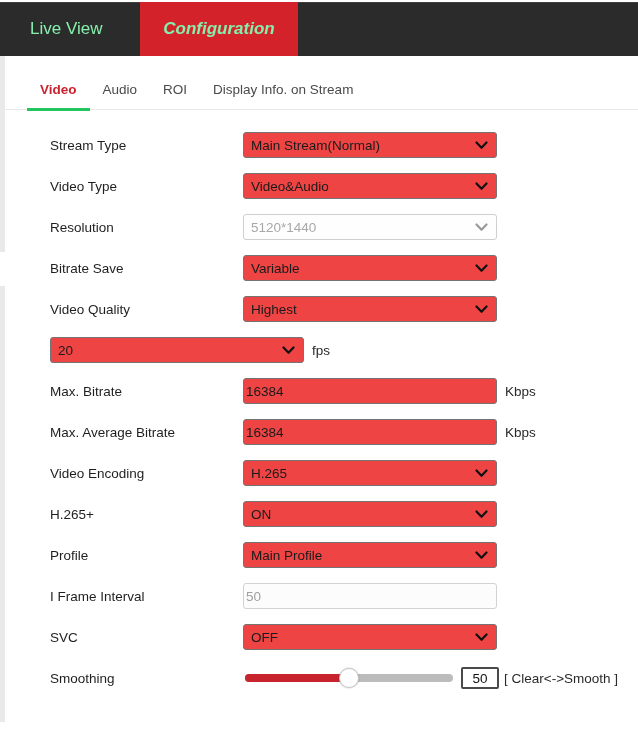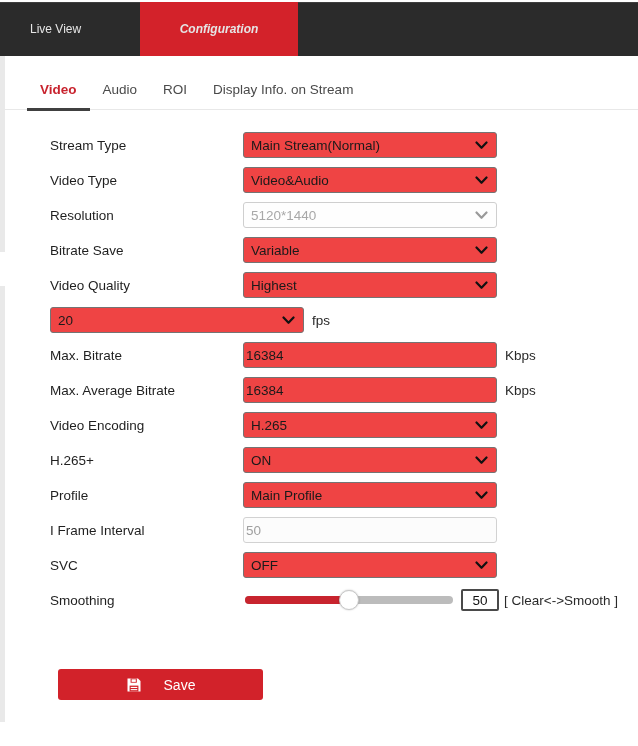--- a/index.html
+++ b/index.html
@@ -16,22 +16,22 @@
     height: 56px;
     background: #2b2b2b;
     border-top: 2px solid #ffffff;
     box-shadow: inset 0 1px 0 #3f3f3f;
     position: relative;
   }
   .header-tab {
     position: absolute;
     top: 0; bottom: 0;
     display: flex; align-items: center; justify-content: center;
-    color: #e5e5e5;
-    font-size: 12px;
+    color: #86efac;
+    font-size: 17px;
     cursor: pointer;
   }
   .header-tab.live { left: 30px; }
   .header-tab.config {
     left: 140px; width: 158px;
     background: #d3222a;
     font-weight: bold;
     font-style: italic;
   }
 
@@ -64,32 +64,32 @@
     font-size: 13.5px;
     color: #4a4a4a;
     padding: 0 13px 12px 13px;
     cursor: pointer;
     white-space: nowrap;
   }
   .subtab:first-child { margin-left: 22px; }
   .subtab.active {
     color: #c8232e;
     font-weight: bold;
-    border-bottom: 3px solid #404040;
+    border-bottom: 3px solid #22c55e;
     margin-bottom: -2px;
     padding-bottom: 11px;
   }
 
   
   .form { padding-top: 22px; }
   .row {
     display: flex;
     align-items: center;
     height: 26px;
-    margin-bottom: 9px;
+    margin-bottom: 15px;
     margin-left: 45px;
   }
   .flabel {
     width: 193px;
     font-size: 13.5px;
     color: #1f1f1f;
   }
   .sel, .txt {
     width: 254px;
     height: 26px;

